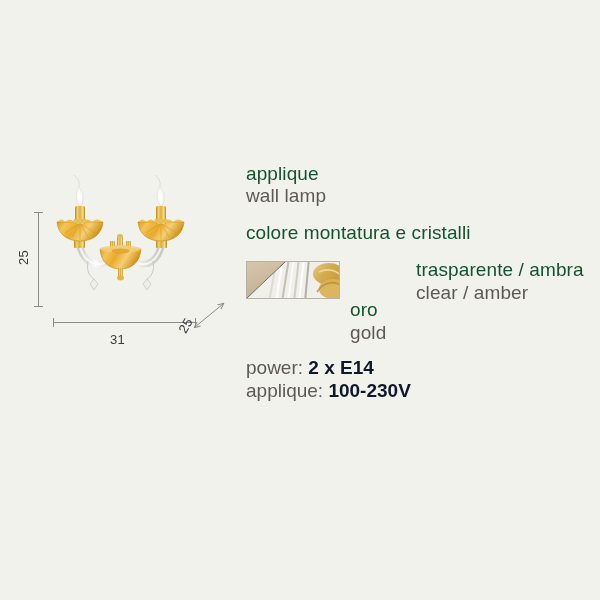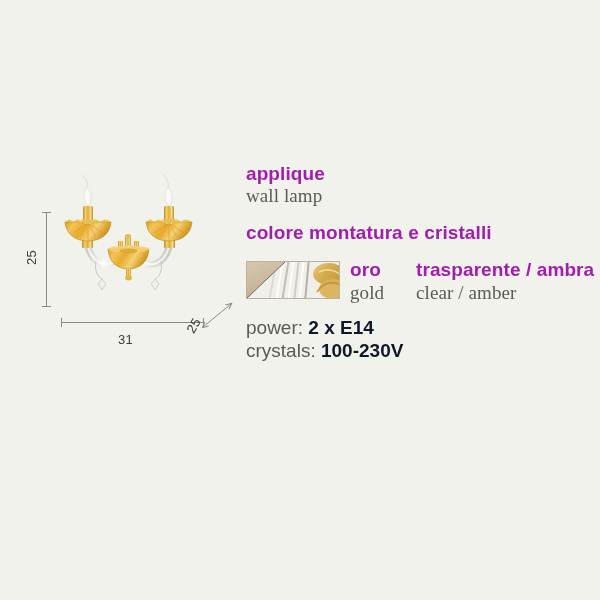--- a/index.html
+++ b/index.html
@@ -17,21 +17,21 @@
   #sheet {
     position: absolute;
     left: 0; top: 0;
     width: 600px;
     height: 600px;
   }
 
   
   #drawing-panel {
     position: absolute;
-    left: 8px; top: 150px;
+    left: 0; top: 150px;
     width: 240px;
     height: 230px;
   }
   #product-figure {
     position: absolute;
     left: 38px;
     top: 25px;
     width: 165px;
     height: 140px;
   }
@@ -108,32 +108,31 @@
   
   #spec-panel {
     position: absolute;
     left: 246px;
     top: 163px;
     width: 352px;
   }
   .spec-block { margin-bottom: 14px; }
   .line-strong {
     font-size: 19px;
-    font-weight: bold;
-    color: #a21caf;
+    font-weight: normal;
+    color: #14532d;
     letter-spacing: .1px;
     line-height: 1.18;
   }
   .line-light {
     font-size: 19px;
     font-weight: normal;
     color: #5d5954;
     letter-spacing: .1px;
     line-height: 1.18;
-    font-family: Liberation Serif, serif;
   }
 
   
   #color-row {
     display: flex;
     align-items: flex-start;
     margin-top: 2px;
   }
   #color-swatch {
     width: 92px;
@@ -145,21 +144,21 @@
     margin-top: 3px;
     background: #cfc6b4;
   }
   #color-swatch .swatch-svg { display: block; }
   .color-col {
     margin-left: 10px;
     padding-top: 1px;
   }
   .color-col .line-strong,
   .color-col .line-light { font-size: 19px; }
-  #color-col-frame { flex: 0 0 56px; }
+  #color-col-frame { flex: 0 0 56px; margin-top: 40px; }
 
   
   #electrical { margin-top: 12px; }
   .elec-line {
     font-size: 19px;
     color: #5d5954;
     line-height: 1.22;
     white-space: nowrap;
   }
   .elec-line b {
@@ -360,19 +359,19 @@
         <div class="line-light">clear / amber</div>
       </div>
     </div>
 
     <div id="electrical">
       <div class="elec-line">
         <span>power:</span>
         <b>2 x E14</b>
       </div>
       <div class="elec-line">
-        <span>crystals:</span>
+        <span>applique:</span>
         <b>100-230V</b>
       </div>
     </div>
 
   </div>
 </div>
 
 </body></html>

